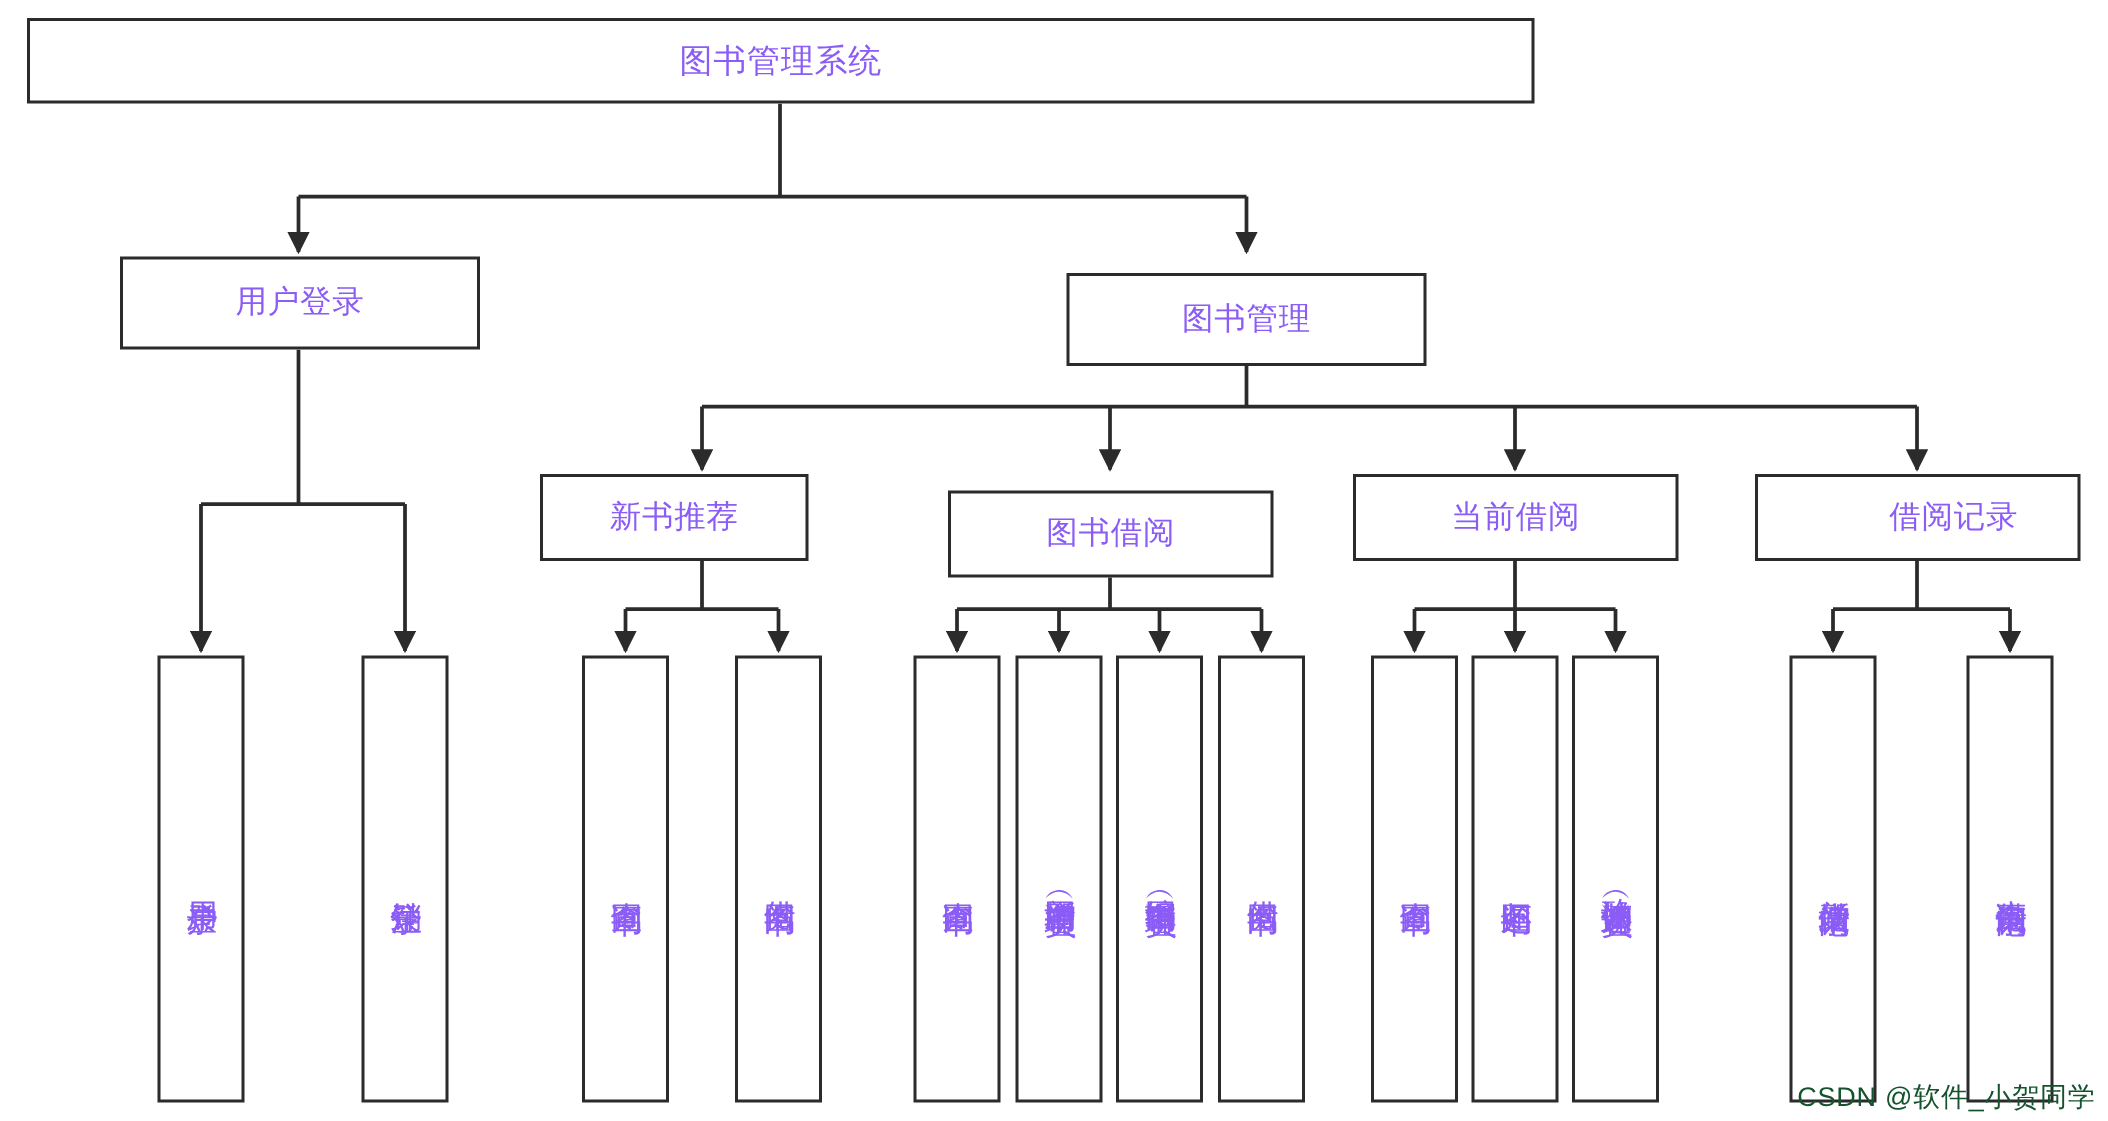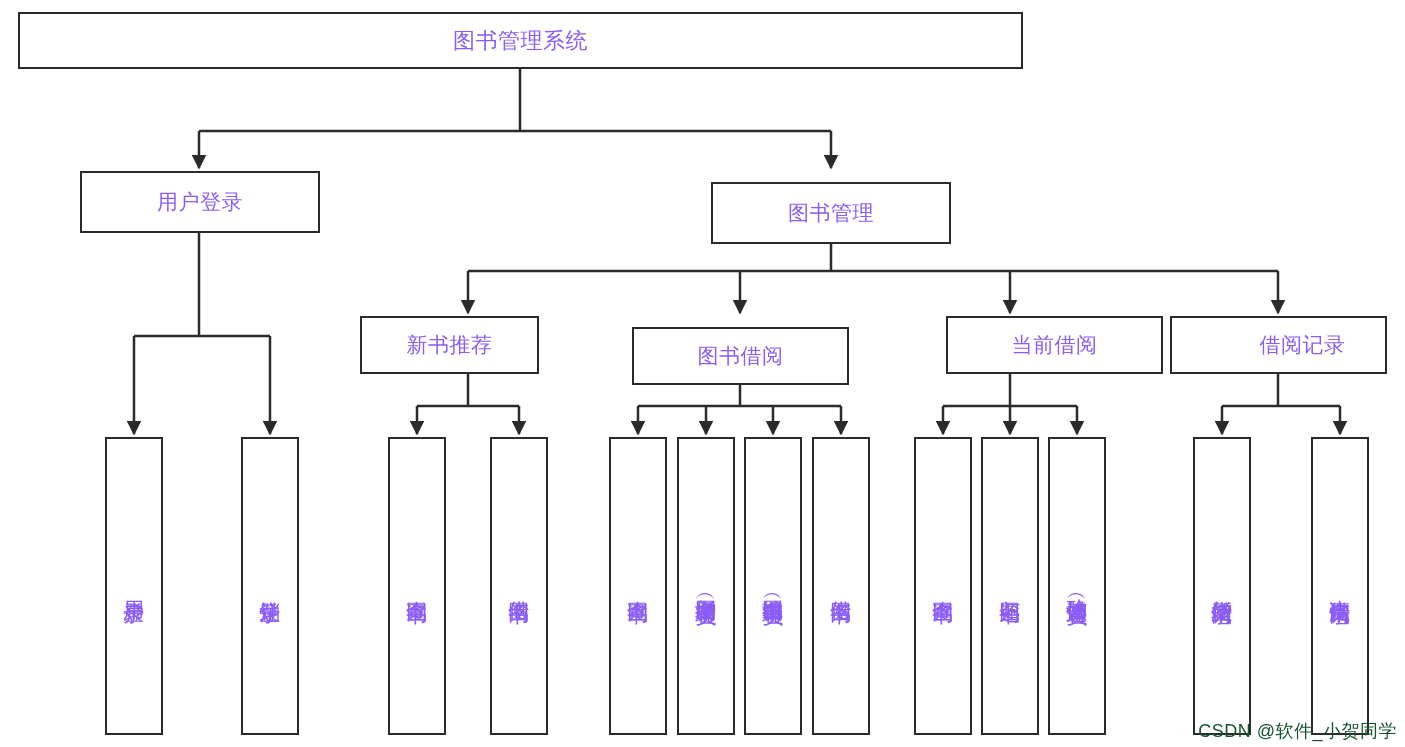--- a/index.html
+++ b/index.html
@@ -134,21 +134,21 @@
   <div class="node horizontal" style="left:711px; top:182px; width:240px; height:62px;">
     <span class="label">图书管理</span>
   </div>
 
   <div class="node horizontal" style="left:360px; top:316px; width:179px; height:58px;">
     <span class="label">新书推荐</span>
   </div>
   <div class="node horizontal" style="left:632px; top:316px; width:217px; height:58px;margin-top:11px;">
     <span class="label">图书借阅</span>
   </div>
-  <div class="node horizontal" style="left:902px; top:316px; width:217px; height:58px;margin-left:44px;">
+  <div class="node horizontal" style="left:902px; top:316px; width:217px; height:58px;">
     <span class="label">当前借阅</span>
   </div>
   <div class="node horizontal" style="left:1170px; top:316px; width:217px; height:58px;padding-left:48px;">
     <span class="label">借阅记录</span>
   </div>
 
   <div class="node vertical" style="left:105px; top:437px; width:58px; height:298px;">
     <span class="label">用户登录</span>
   </div>
   <div class="node vertical" style="left:241px; top:437px; width:58px; height:298px;">

